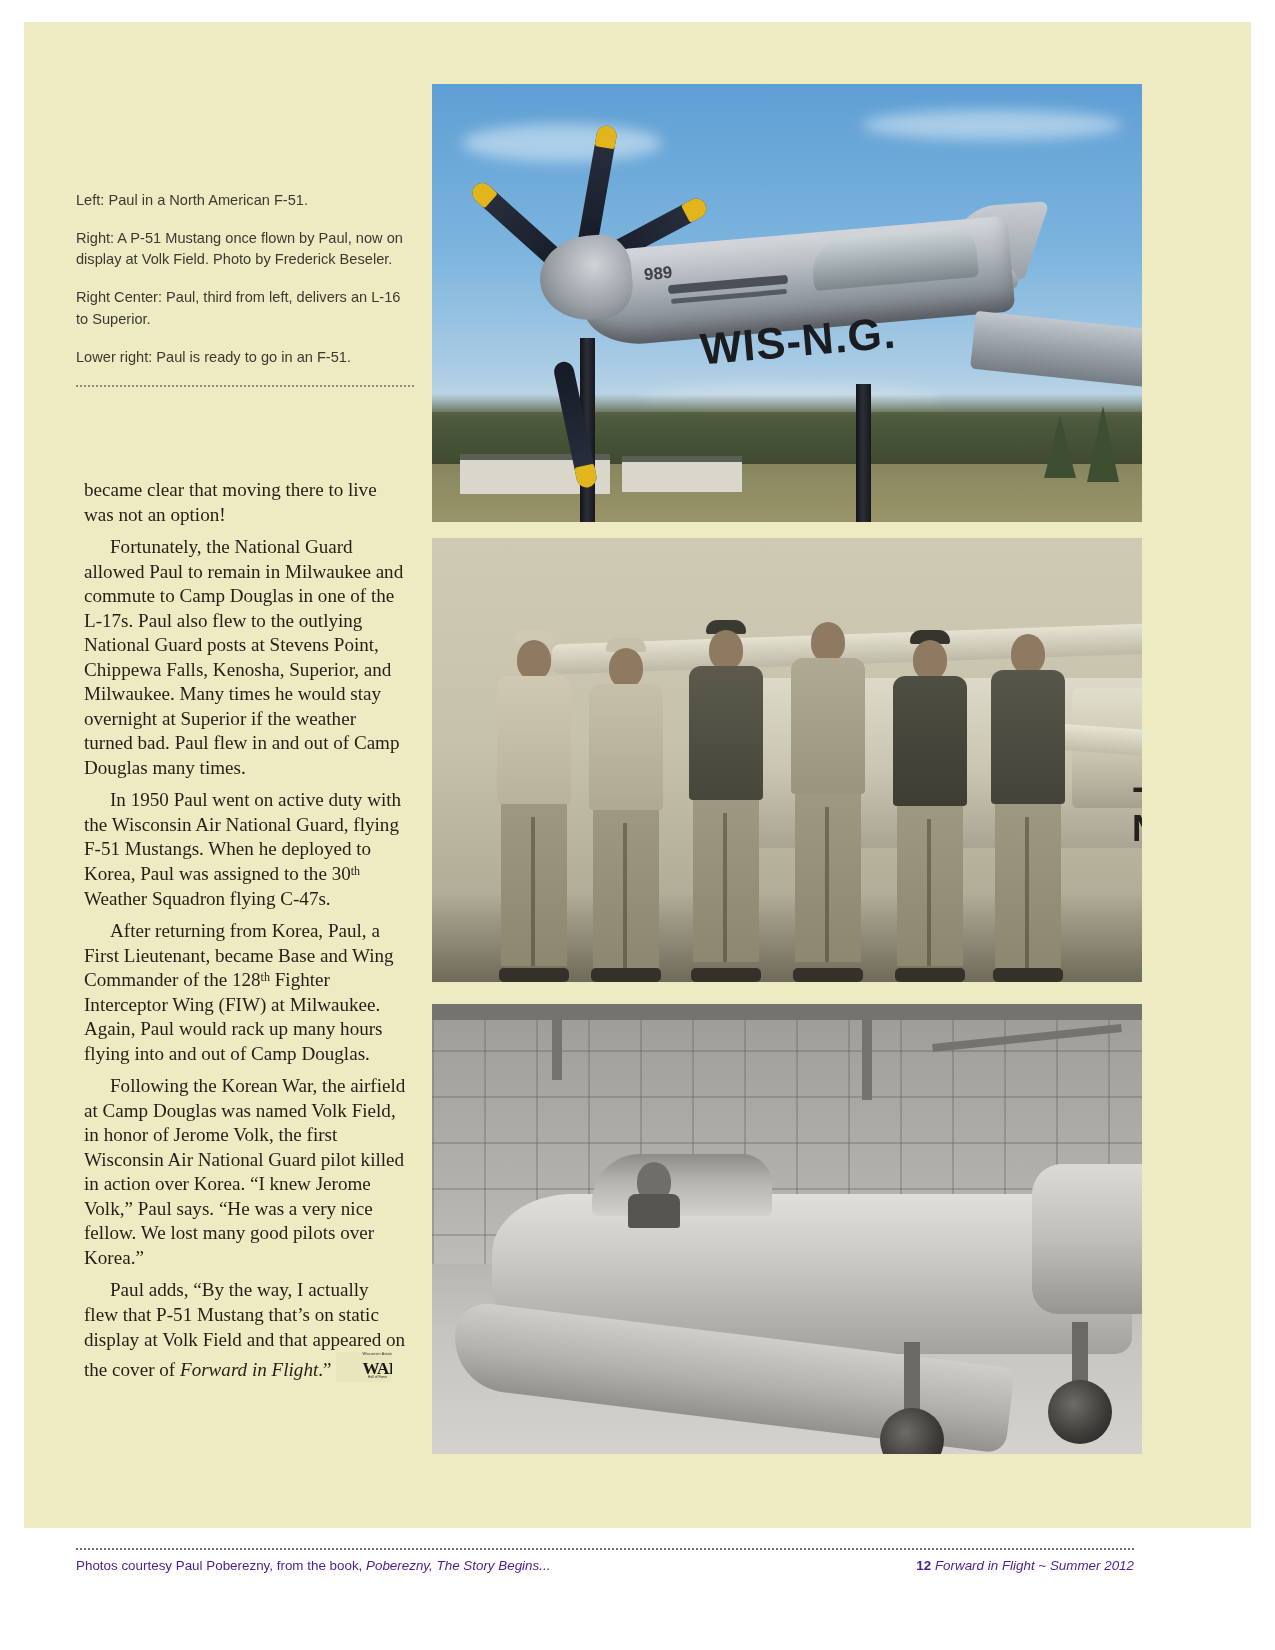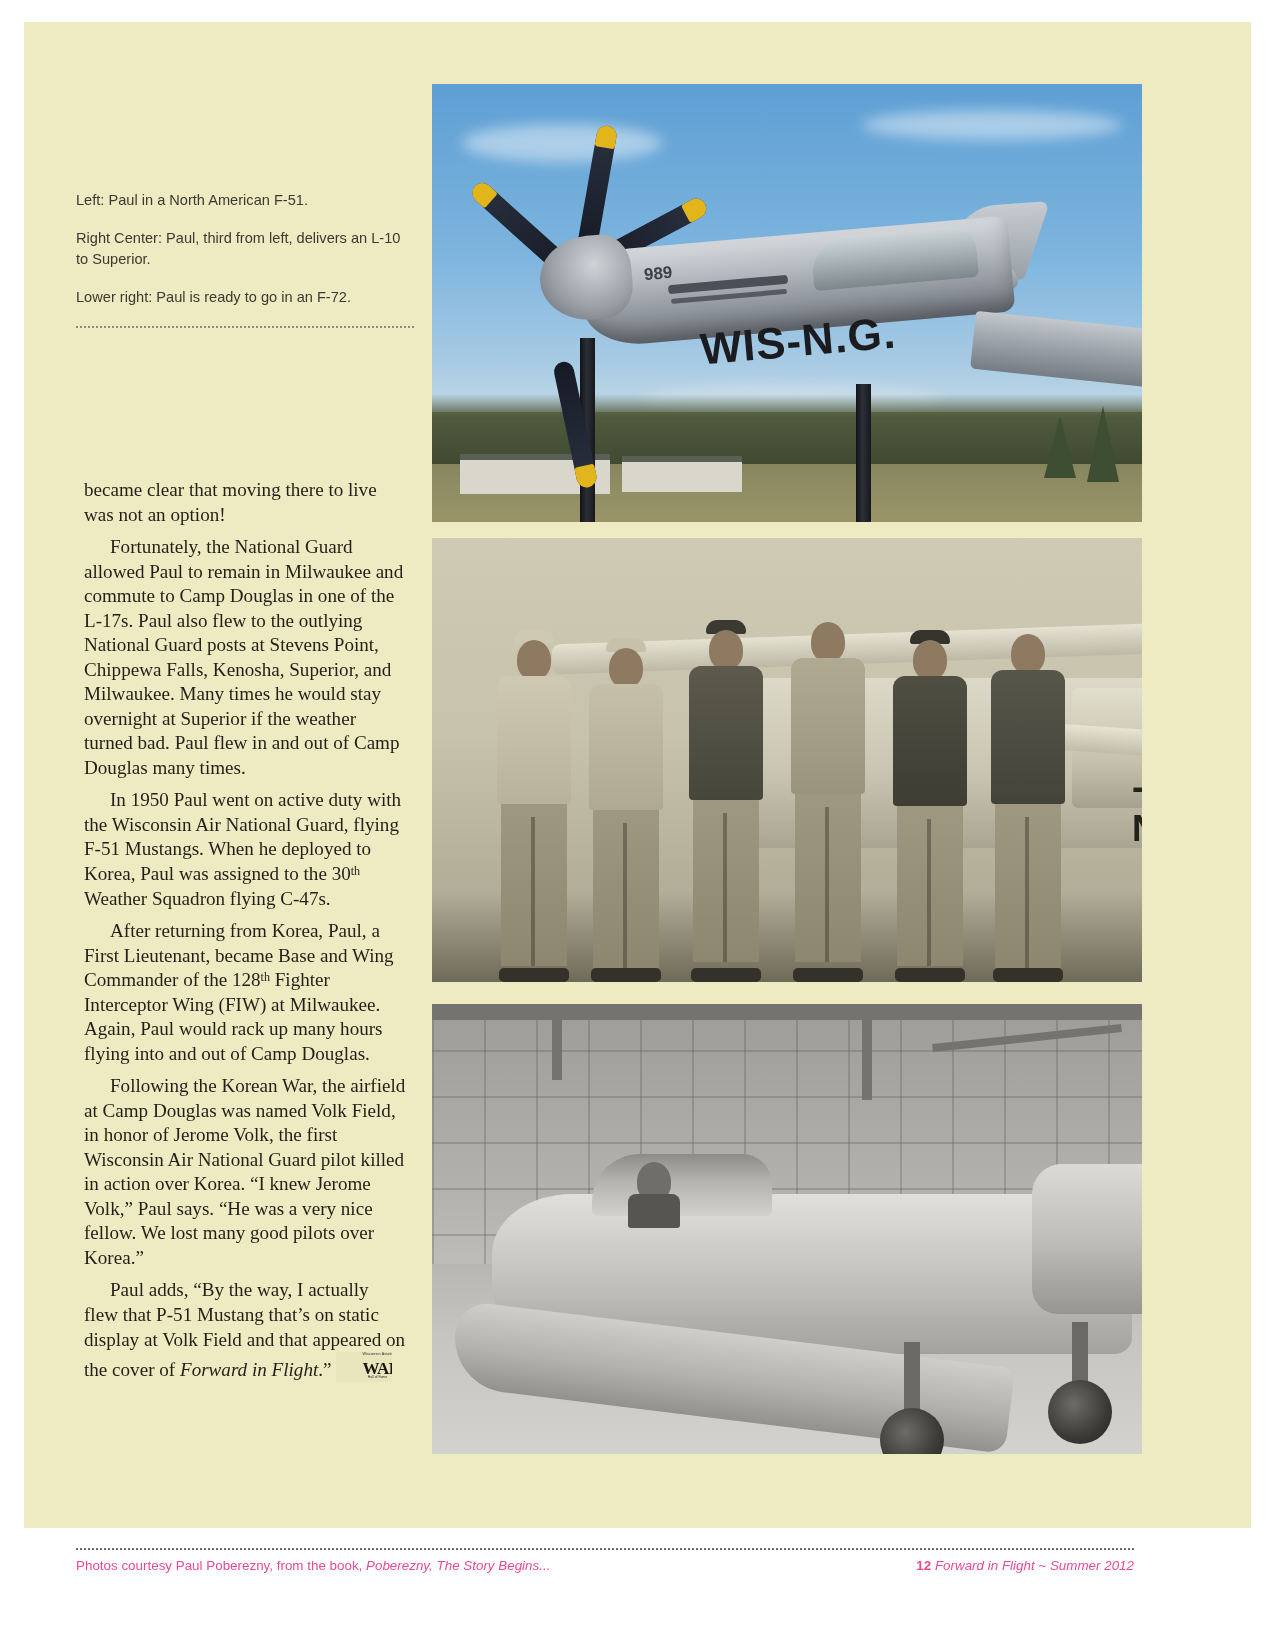--- a/index.html
+++ b/index.html
@@ -473,39 +473,40 @@
     height: 0;
     border-top: 2px dotted #6d6c66;
   }
   .footer {
     position: absolute;
     left: 76px;
     top: 1558px;
     width: 1058px;
     font-family: "Liberation Sans", sans-serif;
     font-size: 13.4px;
-    color: #ec4899;
+    color: #4c1d95;
     display: flex;
     justify-content: space-between;
     align-items: baseline;
   }
   .footer em { font-style: italic; }
   .footer .pagenum { font-weight: bold; font-style: normal; margin-left: 35px; }
 </style>
 </head>
 <body>
 
 <div class="page">
   <div class="page-bg"></div>
 
   <div class="left-col">
     <div class="caption-block">
       <p>Left: Paul in a North American F-51.</p>
-      <p>Right Center: Paul, third from left, delivers an L-10 to Superior.</p>
-      <p>Lower right: Paul is ready to go in an F-72.</p>
+      <p>Right: A P-51 Mustang once flown by Paul, now on display at Volk Field. Photo by Frederick Beseler.</p>
+      <p>Right Center: Paul, third from left, delivers an L-16 to Superior.</p>
+      <p>Lower right: Paul is ready to go in an F-51.</p>
     </div>
     <div class="caption-rule"></div>
   </div>
 
   <div class="body-col">
     <p>became clear that moving there to live was not an option!</p>
     <p class="indent">Fortunately, the National Guard allowed Paul to remain in Milwaukee and commute to Camp Douglas in one of the L-17s. Paul also flew to the outlying National Guard posts at Stevens Point, Chippewa Falls, Kenosha, Superior, and Milwaukee. Many times he would stay overnight at Superior if the weather turned bad. Paul flew in and out of Camp Douglas many times.</p>
     <p class="indent"><span>In 1950 Paul went on active duty with the Wisconsin Air National Guard, flying F-51 Mustangs. When he deployed to Korea, Paul was assigned to the 30</span><sup>th</sup><span> Weather Squadron flying C-47s.</span></p>
     <p class="indent"><span>After returning from Korea, Paul, a First Lieutenant, became Base and Wing Commander of the 128</span><sup>th</sup><span> Fighter Interceptor Wing (FIW) at Milwaukee. Again, Paul would rack up many hours flying into and out of Camp Douglas.</span></p>
     <p class="indent">Following the Korean War, the airfield at Camp Douglas was named Volk Field, in honor of Jerome Volk, the first Wisconsin Air National Guard pilot killed in action over Korea. “I knew Jerome Volk,” Paul says. “He was a very nice fellow. We lost many good pilots over Korea.”</p>

